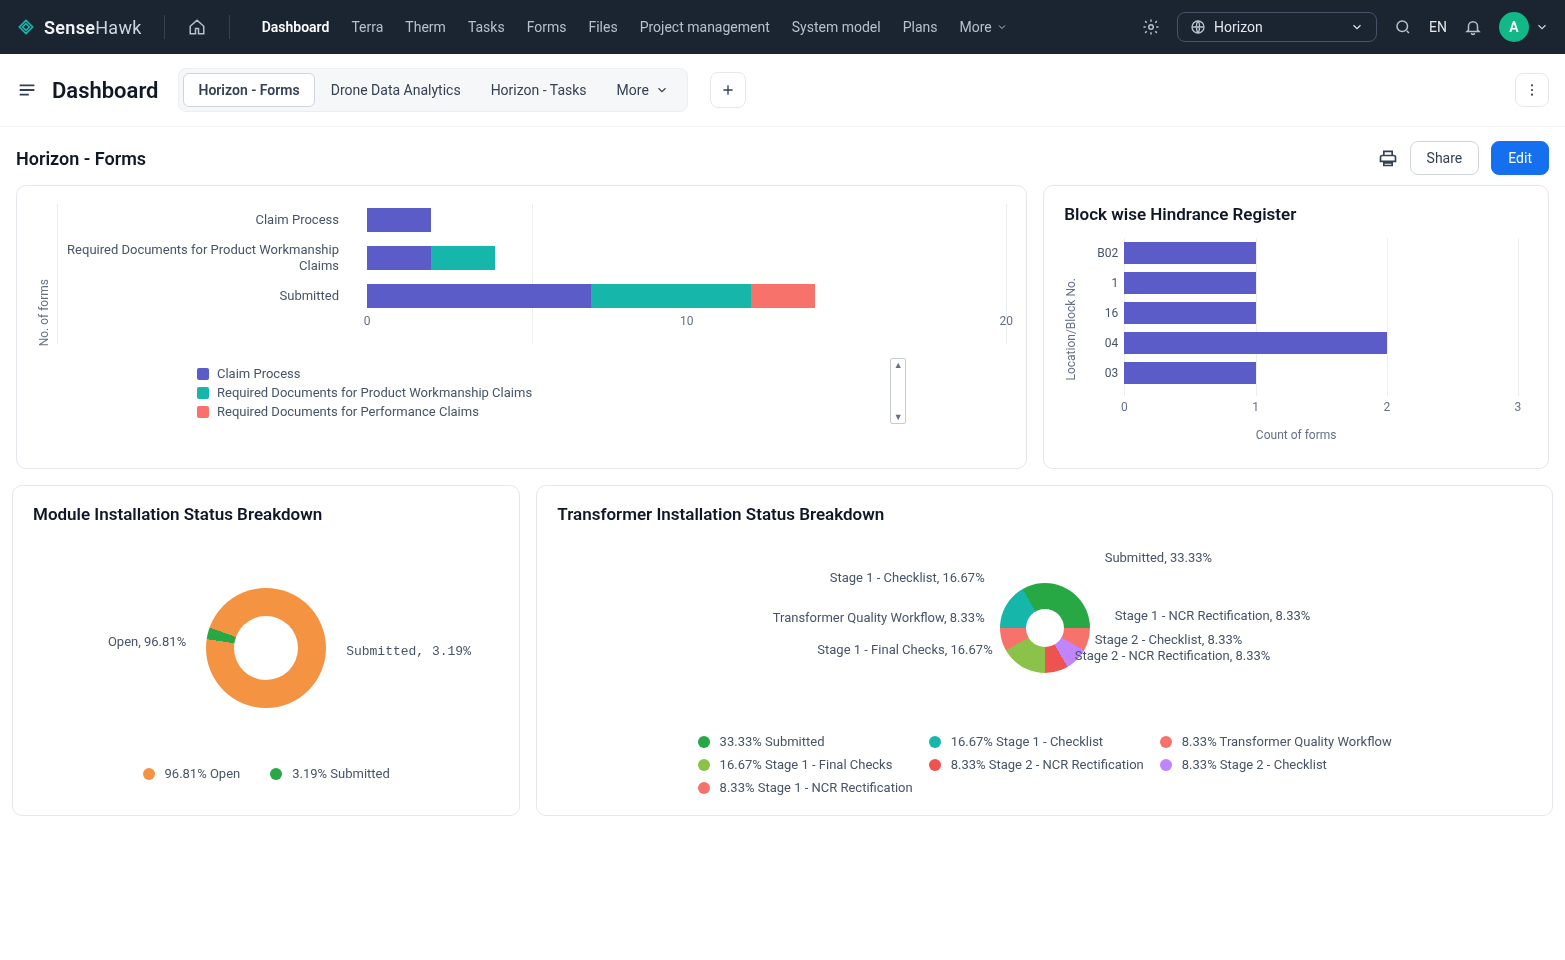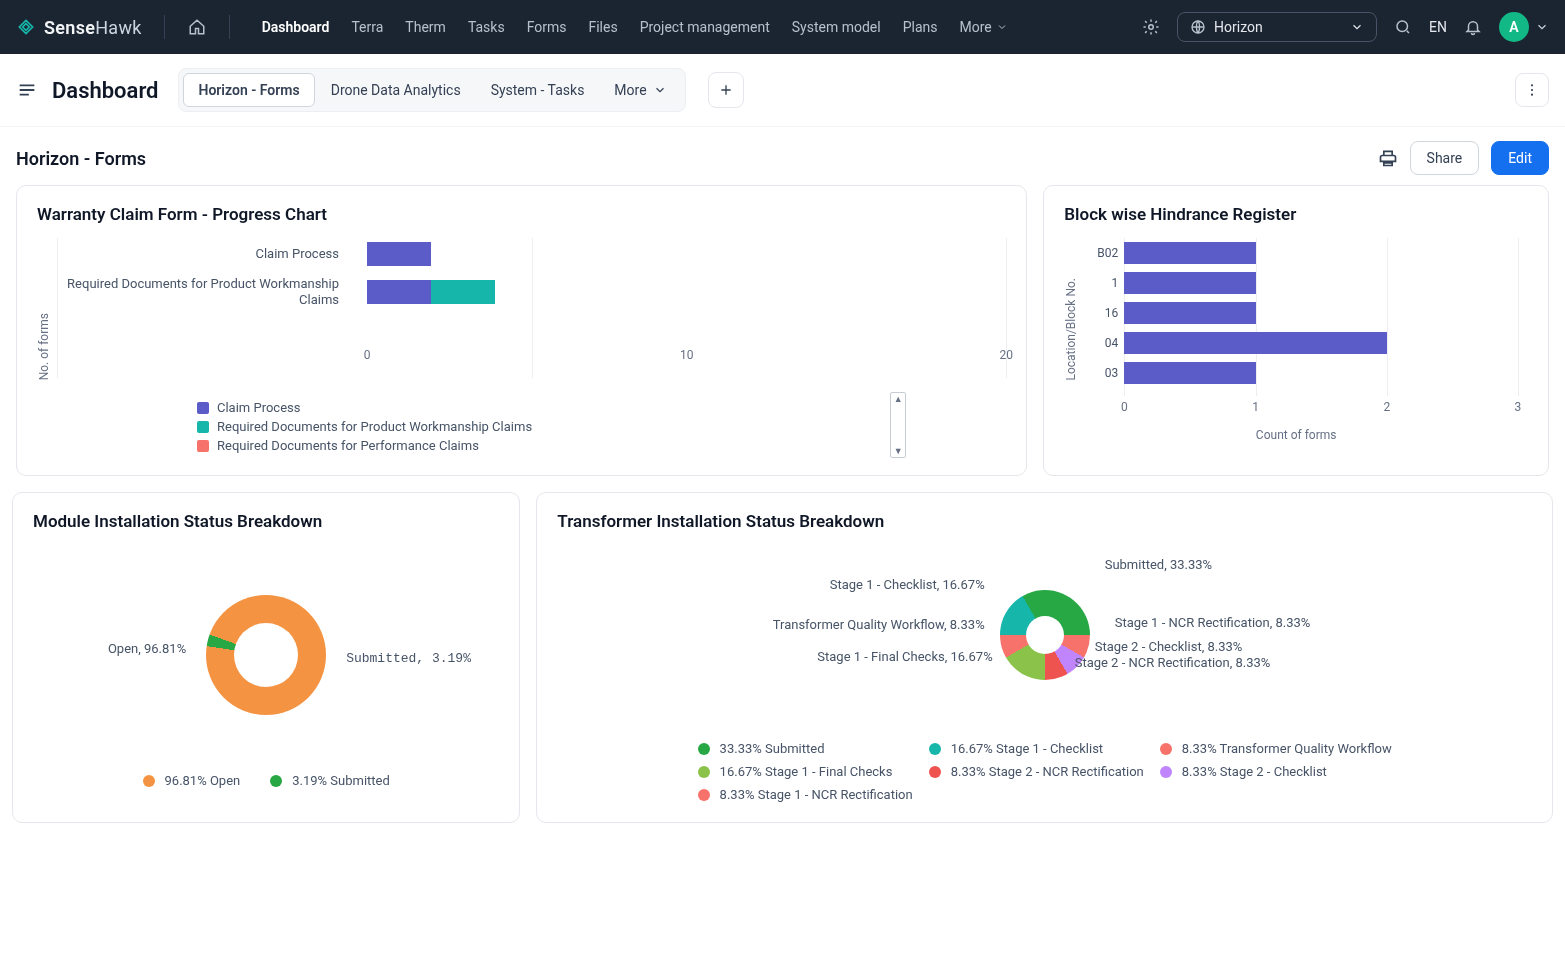--- a/index.html
+++ b/index.html
@@ -199,21 +199,21 @@
 <div class="subbar">
   <div class="hamburger">
     <svg viewBox="0 0 24 24" width="22" height="22">
         <path d="M4 7h16M4 12h16M4 17h10" stroke="currentColor" stroke-width="2" fill="none"></path>
       </svg>
   </div>
   <div class="page-title">Dashboard</div>
   <div class="chip-group">
     <div class="chip active">Horizon - Forms</div>
     <div class="chip">Drone Data Analytics</div>
-    <div class="chip">System - Tasks</div>
+    <div class="chip">Horizon - Tasks</div>
     <div class="chip more">
       <span>More</span>
       <svg width="14" height="14" viewBox="0 0 24 24">
           <path d="M6 9l6 6 6-6" fill="none" stroke="#344054" stroke-width="2"></path>
         </svg>
     </div>
   </div>
   <div class="plus-btn">
     <svg viewBox="0 0 24 24" width="16" height="16">
         <path d="M12 5v14M5 12h14" stroke="currentColor" stroke-width="2"></path>
@@ -237,39 +237,46 @@
           <path d="M7 9V4h10v5M7 18h10v3H7zM5 9h14a2 2 0 0 1 2 2v5H3v-5a2 2 0 0 1 2-2z" fill="none" stroke="currentColor" stroke-width="2"></path>
         </svg>
     </div>
     <div class="btn btn-ghost">Share</div>
     <div class="btn btn-primary">Edit</div>
   </div>
 </div>
 
 <div class="grid">
   <div class="card">
-    <h3>Warranty Claim Form - Progress Chart</h3>
     <div class="wc">
       <div class="wc-ylab">No. of forms</div>
       <div class="wc-rows">
         <div class="wc-plot" id="wc-plot">
             <div class="wc-vline" style="left: 0%;"></div>
             <div class="wc-vline" style="left: 50%;"></div>
             <div class="wc-vline" style="left: 100%;"></div>
             <div class="wc-row" style="top: 4px;">
               <div class="wc-row-label">Claim Process</div>
               <div class="wc-bar-area">
                 <div class="wc-seg" style="width: 10%; background: rgb(92, 92, 200);"></div>
               </div>
             </div>
             <div class="wc-row" style="top: 42px;">
               <div class="wc-row-label">Required Documents for Product Workmanship Claims</div>
               <div class="wc-bar-area">
                 <div class="wc-seg" style="width: 10%; background: rgb(92, 92, 200);"></div>
                 <div class="wc-seg" style="width: 10%; background: rgb(23, 182, 170);"></div>
+              </div>
+            </div>
+            <div class="wc-row" style="top: 80px;">
+              <div class="wc-row-label">Submitted</div>
+              <div class="wc-bar-area">
+                <div class="wc-seg" style="width: 35%; background: rgb(92, 92, 200);"></div>
+                <div class="wc-seg" style="width: 25%; background: rgb(23, 182, 170);"></div>
+                <div class="wc-seg" style="width: 10%; background: rgb(246, 114, 106);"></div>
               </div>
             </div>
             <div class="wc-xaxis">
               <div class="wc-xtick" style="left: 0%;">0</div>
               <div class="wc-xtick" style="left: 50%;">10</div>
               <div class="wc-xtick" style="left: 100%;">20</div>
             </div>
           </div>
         <div class="wc-legend" id="wc-legend">
           <div class="wc-scroll">

